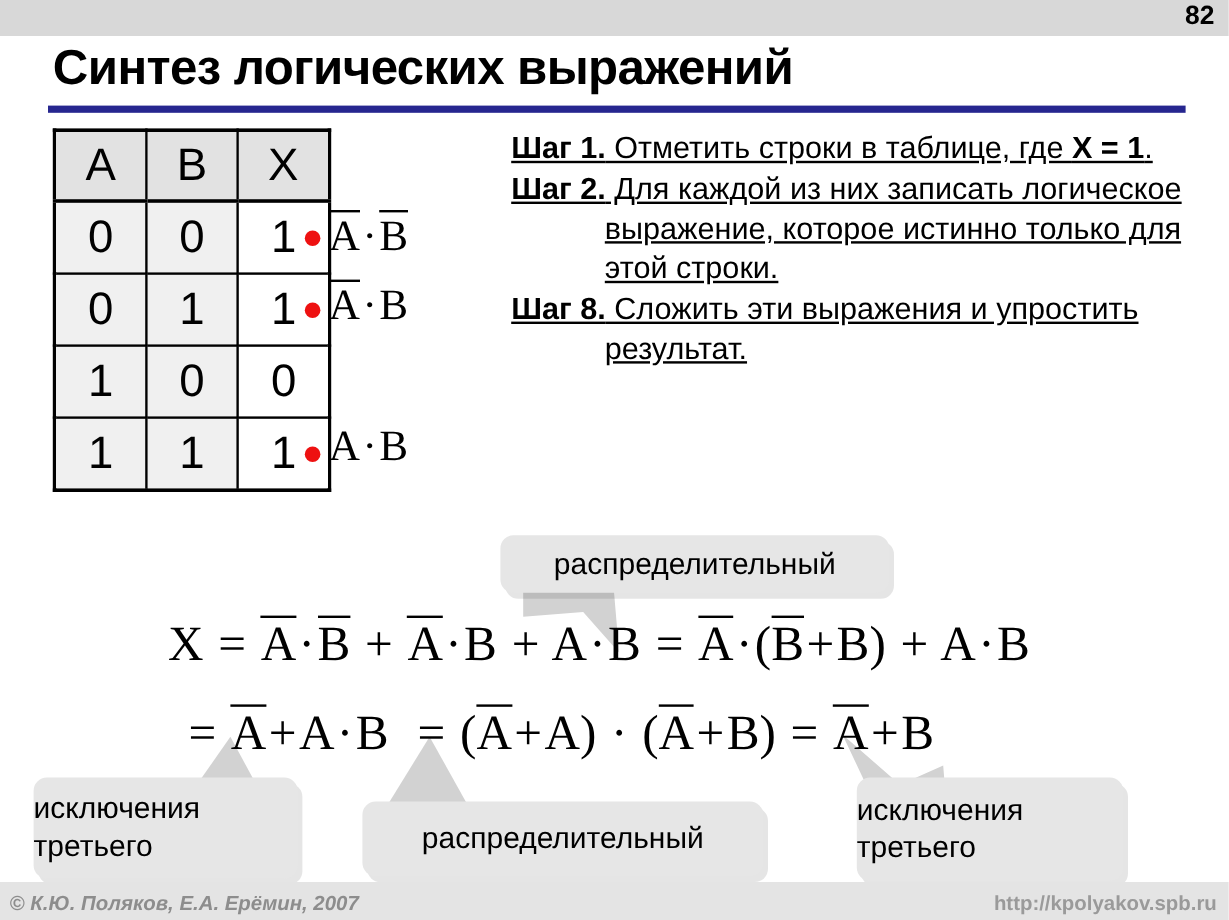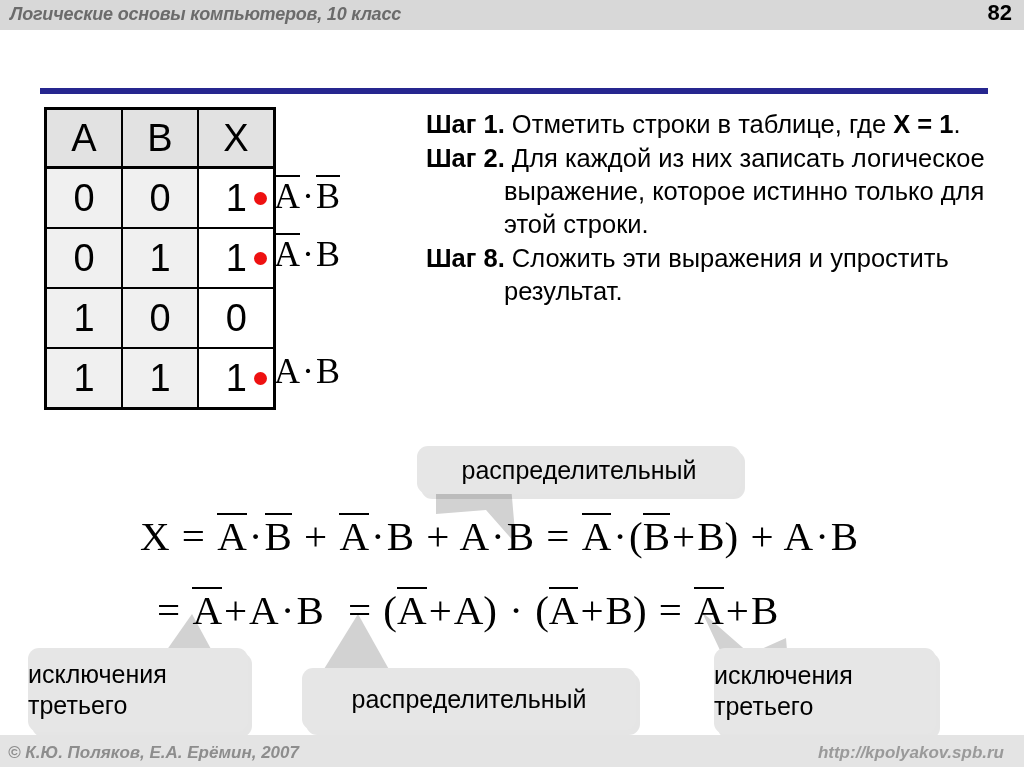--- a/index.html
+++ b/index.html
@@ -79,21 +79,21 @@
     font-size:36px;color:#000;white-space:nowrap;
     font-family:"Liberation Serif", serif;
   }
   .ov{border-top:2px solid #000;padding-top:1px;display:inline-block;line-height:1;}
 
   
   .steps{
     position:absolute;left:426px;top:108px;width:590px;
     font-size:25.5px;line-height:33px;color:#000;
   }
-  .step{margin:0 0 0 0;padding-left:78px;text-indent:-78px;}
+  .step{margin:0 0 0 0;padding-left:78px;text-indent:-78px;text-decoration:underline;}
   .step + .step{margin-top:1px;}
   .step b{font-weight:bold;}
 
   
   .callout{
     position:absolute;
     background:#e6e6e6;
     border-radius:11px;
     color:#000;
     font-size:25px;
@@ -121,34 +121,34 @@
     position:absolute;left:0;bottom:0;width:1024px;height:32px;
     background:#e4e4e4;
     z-index:5;
   }
   .foot-left{
     position:absolute;left:8px;bottom:4px;
     font-size:17px;font-style:italic;font-weight:bold;color:#8d8d8d;
     white-space:nowrap;z-index:6;
   }
   .foot-right{
-    position:absolute;right:20px;bottom:4px;
-    font-size:17px;font-style:italic;font-weight:bold;color:#9a9a9a;
+    position:absolute;right:10px;bottom:4px;
+    font-size:17px;font-weight:bold;color:#9a9a9a;
     white-space:nowrap;z-index:6;
   }
 </style>
 </head>
 <body>
 
 <div class="slide">
 
   <div class="topbar"></div>
-  <div class="topbar-title">Логические основы компьютеров, 10 класс</div>
   <div class="page-num">82</div>
 
+  <div class="slide-title">Синтез логических выражений</div>
   <div class="title-rule"></div>
 
   <table class="ttable">
     <tbody>
         <tr class="head">
       <td>A</td>
       <td>B</td>
       <td class="xcol">X</td>
     </tr>
     <tr>

